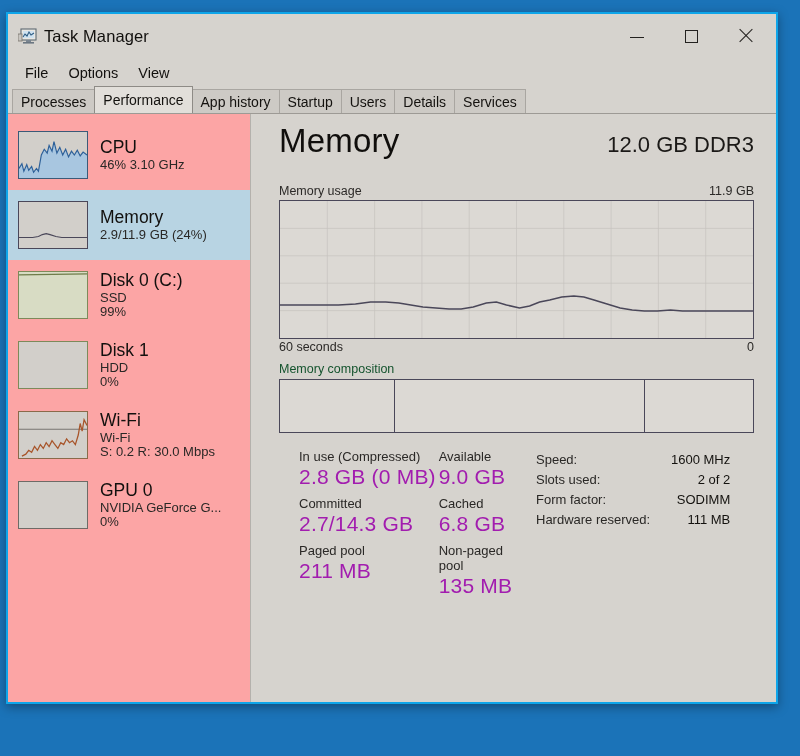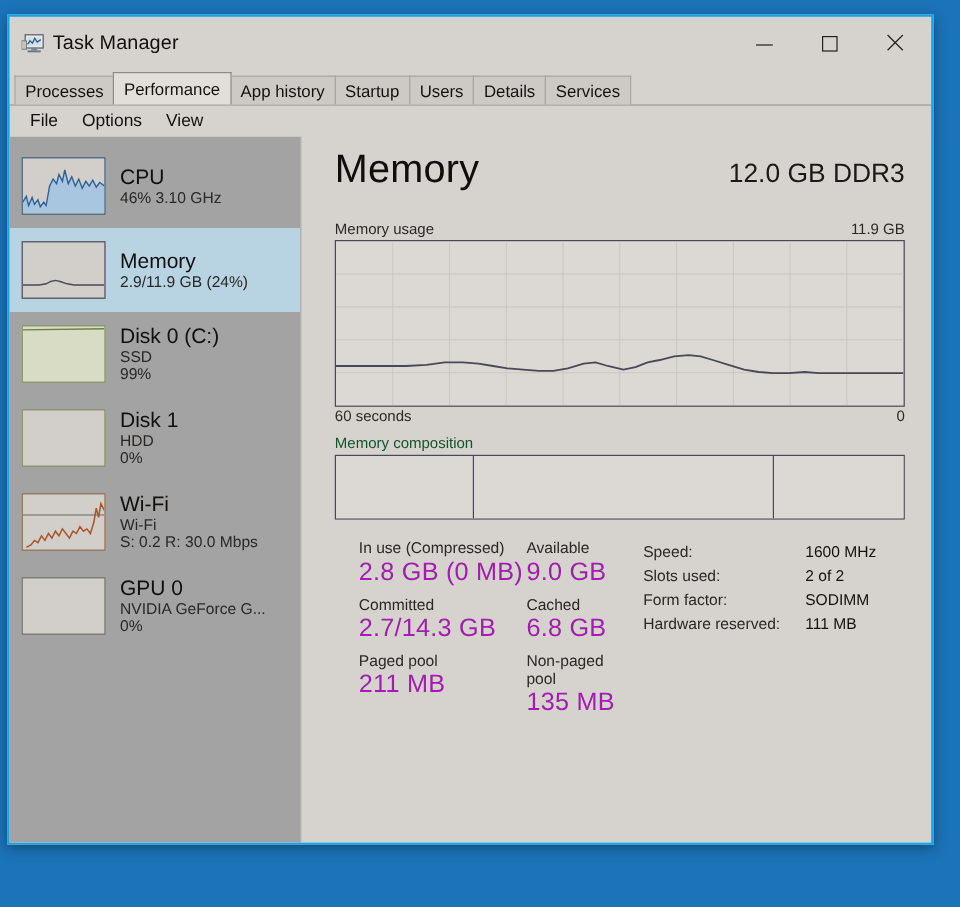--- a/index.html
+++ b/index.html
@@ -120,21 +120,21 @@
     height: 593px;
     display: flex;
     background: #d6d3ce;
   }
 
   
   #sidebar {
     position: relative;
     width: 243px;
     padding-top: 6px;
-    background: #a3a3a3;
+    background: #fca5a5;
     border-right: 1px solid #b4b1ac;
   }
   .side-item {
     position: relative;
     height: 70px;
     display: flex;
     align-items: center;
     padding-left: 10px;
     cursor: default;
   }
@@ -234,21 +234,21 @@
 
   #stats-right {
     padding-left: 10px;
     padding-top: 3px;
     font-size: 13px;
     color: #1e1c1a;
   }
   #stats-right table { border-collapse: collapse; }
   #stats-right td { padding: 0 0 5px 0; font-size: 13px; vertical-align: top; }
   #stats-right td.k { width: 135px; color: #2a2826; }
-  #stats-right td.v { color: #14120f; }
+  #stats-right td.v { color: #14120f; text-align: right; }
 </style>
 </head>
 <body>
 
 <div id="window">
 
   <div id="titlebar">
     <span id="title-icon">
       <svg viewBox="0 0 19 17" width="19" height="17">
         <rect x="3" y="1" width="15" height="11" fill="#e9e7e3" stroke="#5e6a72" stroke-width="1.1"></rect>
@@ -265,34 +265,34 @@
       <span class="glyph-min"></span>
     </div>
     <div class="winbtn" id="btn-max">
       <span class="glyph-max"></span>
     </div>
     <div class="winbtn" id="btn-close">
       <span class="glyph-close"></span>
     </div>
   </div>
 
+  <div id="menubar">
+    <div class="menu-item">File</div>
+    <div class="menu-item">Options</div>
+    <div class="menu-item">View</div>
+  </div>
+
   <div id="tabstrip">
     <div class="tab">Processes</div>
     <div class="tab active">Performance</div>
     <div class="tab">App history</div>
     <div class="tab">Startup</div>
     <div class="tab">Users</div>
     <div class="tab">Details</div>
     <div class="tab">Services</div>
-  </div>
-
-  <div id="menubar">
-    <div class="menu-item">File</div>
-    <div class="menu-item">Options</div>
-    <div class="menu-item">View</div>
   </div>
 
   <div id="content">
 
     <div id="sidebar">
 
       <div class="side-item">
         <div class="thumb cpu">
           <svg viewBox="0 0 70 48" preserveAspectRatio="none">
             <polygon fill="#a8c6e0" points="0,48 0,38 3,33 5,41 8,34 10,40 13,36 15,42 18,38 20,41 23,24 26,18 29,22 31,14 34,20 36,10 39,22 42,16 45,24 48,18 51,26 54,20 57,24 60,19 63,25 66,21 70,24 70,48"></polygon>

